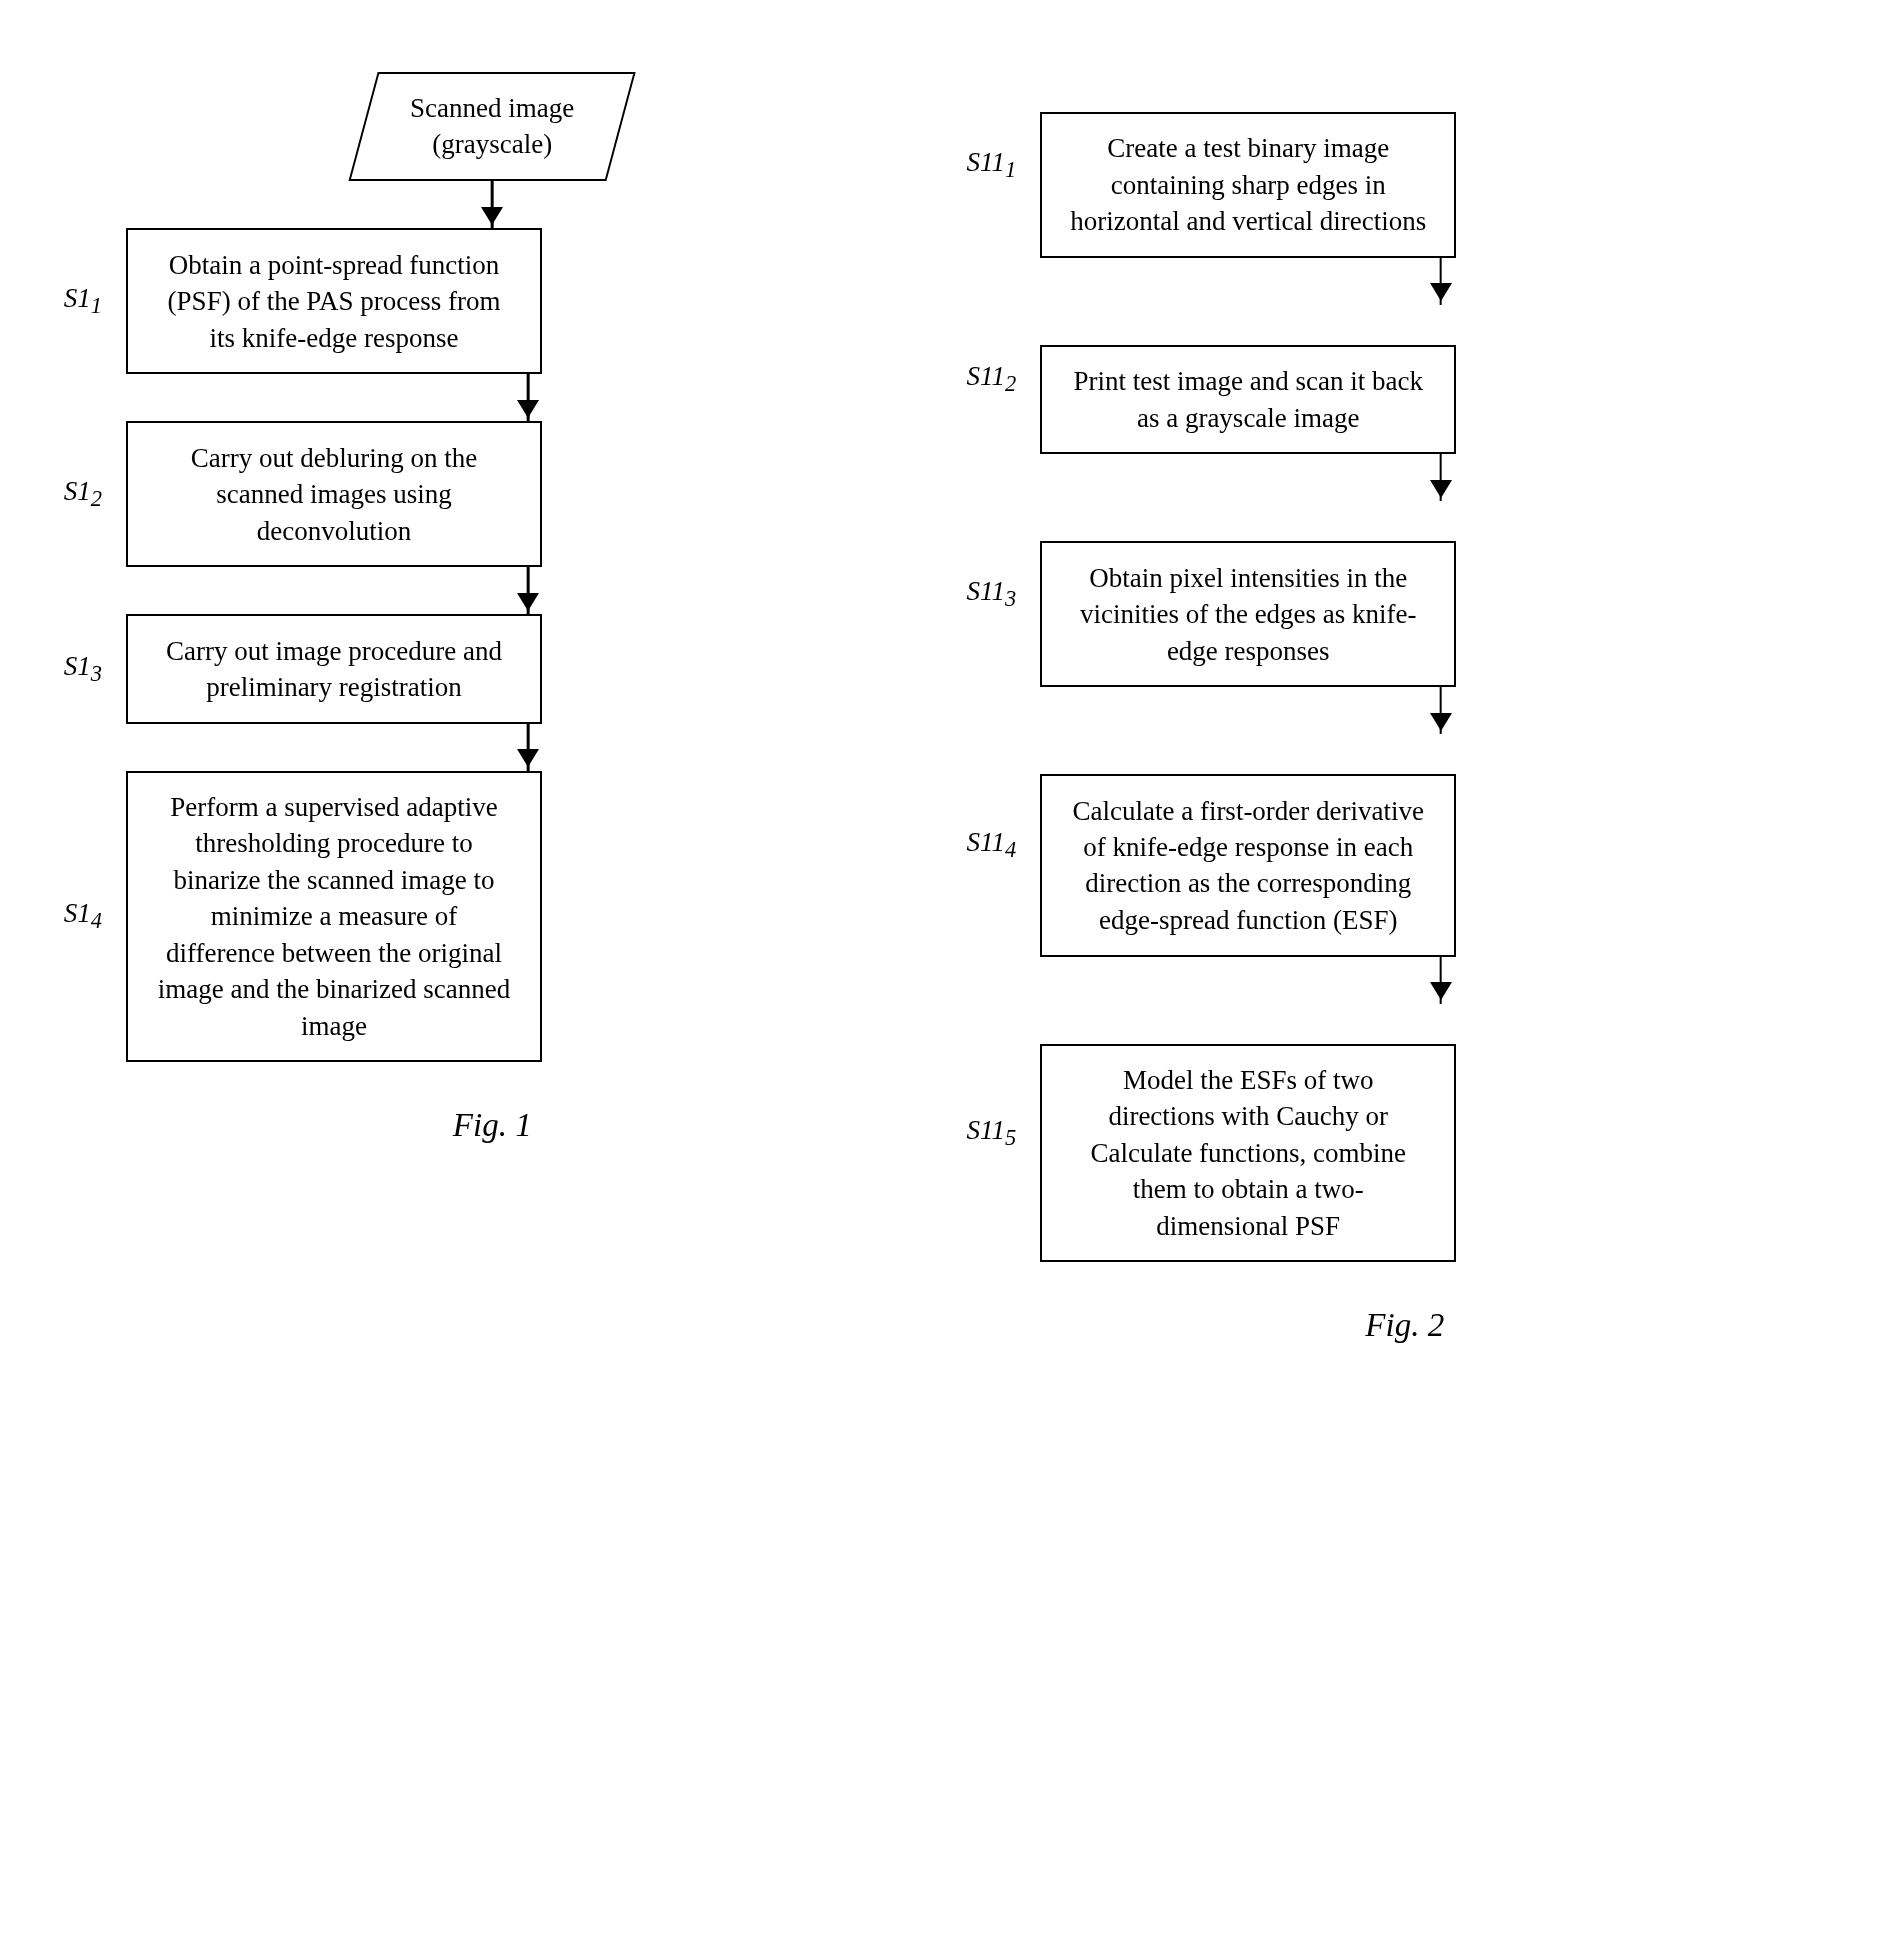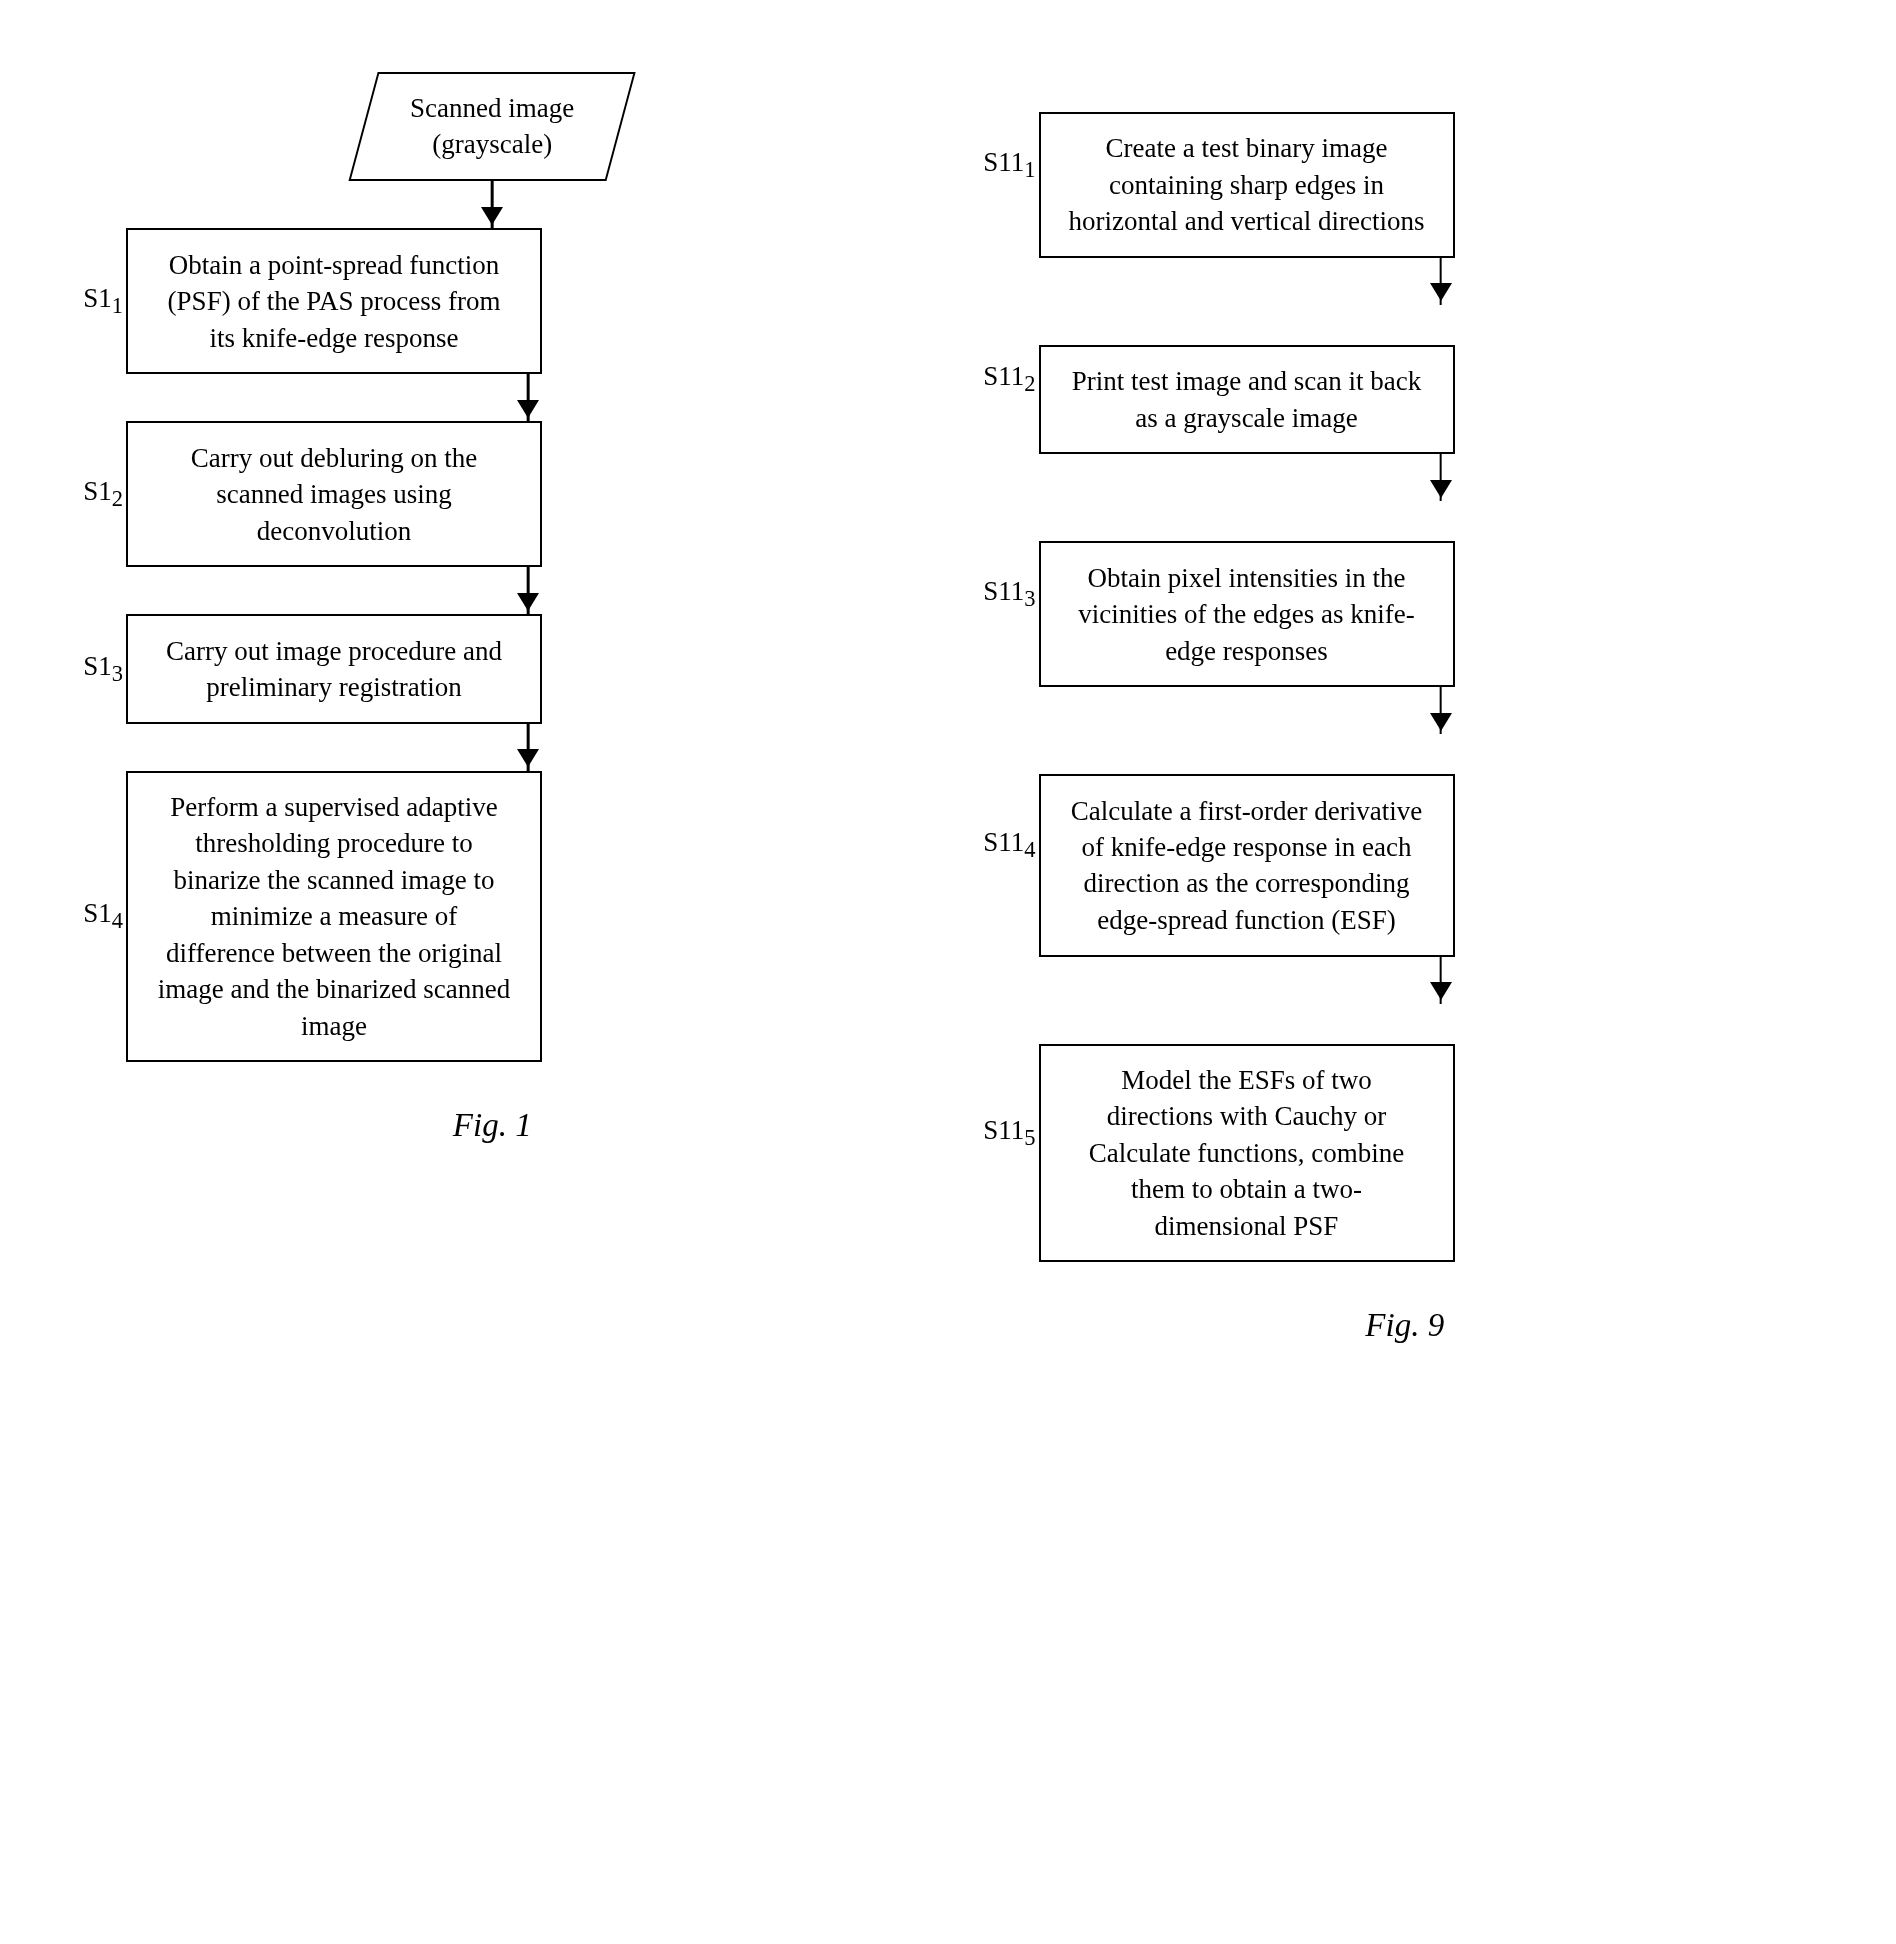--- a/index.html
+++ b/index.html
@@ -62,21 +62,22 @@
       display: flex;
       align-items: center;
       width: 100%;
       margin-bottom: 0;
     }
     .step-label {
       font-size: 27px;
       color: #000;
       min-width: 63px;
       text-align: right;
-      padding-right: 3px;
+      padding-right: 24px;
+      font-style: italic;
     }
     .step-box-wrapper {
       flex: 1;
     }
     
     .arrow-down {
       width: 100%;
       display: flex;
       justify-content: center;
       align-items: center;
@@ -242,16 +243,16 @@
 
     <div class="step-row">
       <div class="step-label">S11<sub>5</sub></div>
       <div class="step-box-wrapper">
         <div class="node-box">
           <span>Model the ESFs of two directions with Cauchy or Calculate functions, combine them to obtain a two-dimensional PSF</span>
         </div>
       </div>
     </div>
 
-    <div class="fig-label">Fig. 9</div>
+    <div class="fig-label">Fig. 2</div>
   </div>
 </div>
 
 
 </body></html>

